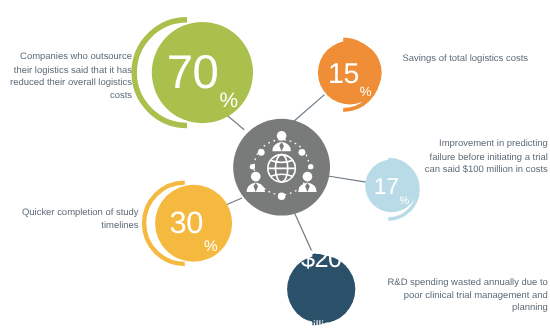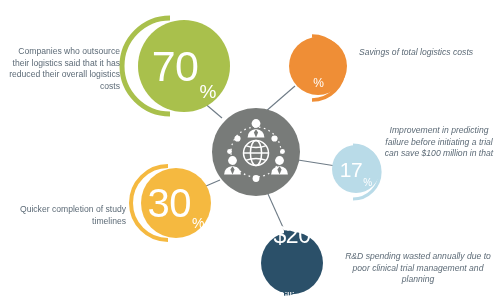--- a/index.html
+++ b/index.html
@@ -59,21 +59,21 @@
     justify-content: center;
     gap: 44px;
   }
   .caption {
     position: absolute;
     color: #5d6b77;
     line-height: 1.34;
     font-size: 8.6px;
   }
   .caption.right-align { text-align: right; }
-  .caption.left-align  { text-align: center; font-style: italic; }
+  .caption.left-align  { text-align: right; }
 
   
   #hub-disc {
     left: 212px;
     top: 108px;
     width: 88px;
     height: 88px;
     background: #787b79;
   }
   #hub-icon {
@@ -99,21 +99,21 @@
   
   #node-10 { left: 331px; top: 141px; width: 62px; height: 62px; }
   #disc-10 { left: 1px; top: 4px; width: 48px; height: 48px; background: #b9dbe8; }
 
   
   #node-20b { left: 260px; top: 228px; width: 78px; height: 78px; }
   #disc-20b { left: 1px; top: 4px; width: 62px; height: 62px; background: #2b5069; }
 
   
   #caption-70  { left: 8px;  top: 26px;  width: 112px; margin-top: 20px; }
-  #caption-30  { left: 8px;  top: 204px; width: 118px; }
+  #caption-30  { left: 8px;  top: 187px; width: 118px; }
   #caption-15  { left: 352px; top: 47px;  width: 128px; }
   #caption-10  { left: 380px; top: 125px; width: 118px; }
   #caption-20b { left: 338px; top: 251px; width: 160px; }
 </style>
 </head>
 <body>
 
 <div id="infographic">
 
   <svg id="connector-layer" viewBox="0 0 500 303" xmlns="http://www.w3.org/2000/svg">
@@ -177,51 +177,52 @@
     </div>
   </div>
   <div class="caption right-align" id="caption-70">Companies who outsource their logistics said that it has reduced their overall logistics costs</div>
 
   <div class="node" id="node-30">
     <svg class="arc-svg" style="left:0;top:0;width:82px;height:82px" viewBox="0 0 82 82" xmlns="http://www.w3.org/2000/svg">
       <path d="M 40 3 A 37 37 0 1 0 40 77" fill="none" stroke="#f5b940" stroke-width="4" stroke-linecap="butt"></path>
     </svg>
     <div class="disc" id="disc-30">
       <div class="value-wrap">
-        <span class="value-main" style="font-size:40px">30</span>
+        <span class="value-main" style="font-size:28px">30</span>
         <span class="value-suffix" style="font-size:14px;align-self:flex-end;padding-bottom:8px;margin-left:1px">%</span>
       </div>
     </div>
   </div>
   <div class="caption right-align" id="caption-30">Quicker completion of study timelines</div>
 
   <div class="node" id="node-15">
     <svg class="arc-svg" style="left:0;top:0;width:72px;height:72px" viewBox="0 0 72 72" xmlns="http://www.w3.org/2000/svg">
       <path d="M 25 4 A 32 32 0 1 1 25 68" fill="none" stroke="#ef8e36" stroke-width="3.6" stroke-linecap="butt"></path>
     </svg>
     <div class="disc" id="disc-15">
       <div class="value-wrap">
+        <span class="value-main" style="font-size:26px">15</span>
         <span class="value-suffix" style="font-size:12px;align-self:flex-end;padding-bottom:6px;margin-left:1px">%</span>
       </div>
     </div>
   </div>
   <div class="caption left-align" id="caption-15">Savings of total logistics costs</div>
 
   <div class="node" id="node-10">
     <svg class="arc-svg" style="left:0;top:0;width:62px;height:62px" viewBox="0 0 62 62" xmlns="http://www.w3.org/2000/svg">
       <path d="M 22 4 A 27 27 0 1 1 22 58" fill="none" stroke="#b9dbe8" stroke-width="3.2" stroke-linecap="butt"></path>
     </svg>
     <div class="disc" id="disc-10">
       <div class="value-wrap">
         <span class="value-main" style="font-size:21px">17</span>
         <span class="value-suffix" style="font-size:10px;align-self:flex-end;padding-bottom:5px;margin-left:1px">%</span>
       </div>
     </div>
   </div>
-  <div class="caption left-align" id="caption-10">Improvement in predicting failure before initiating a trial can save $100 million in that</div>
+  <div class="caption left-align" id="caption-10">Improvement in predicting failure before initiating a trial can said $100 million in costs</div>
 
   <div class="node" id="node-20b">
     <svg class="arc-svg" style="left:0;top:0;width:78px;height:78px" viewBox="0 0 78 78" xmlns="http://www.w3.org/2000/svg">
       <path d="M 24 4 A 31 31 0 1 1 24 66" fill="none" stroke="#2b5069" stroke-width="3.6" stroke-linecap="butt"></path>
     </svg>
     <div class="disc" id="disc-20b">
       <div class="value-wrap stack">
         <span class="value-main" style="font-size:23px">$20</span>
         <span class="value-suffix" style="font-size:11px;margin-top:0">Billion</span>
       </div>

